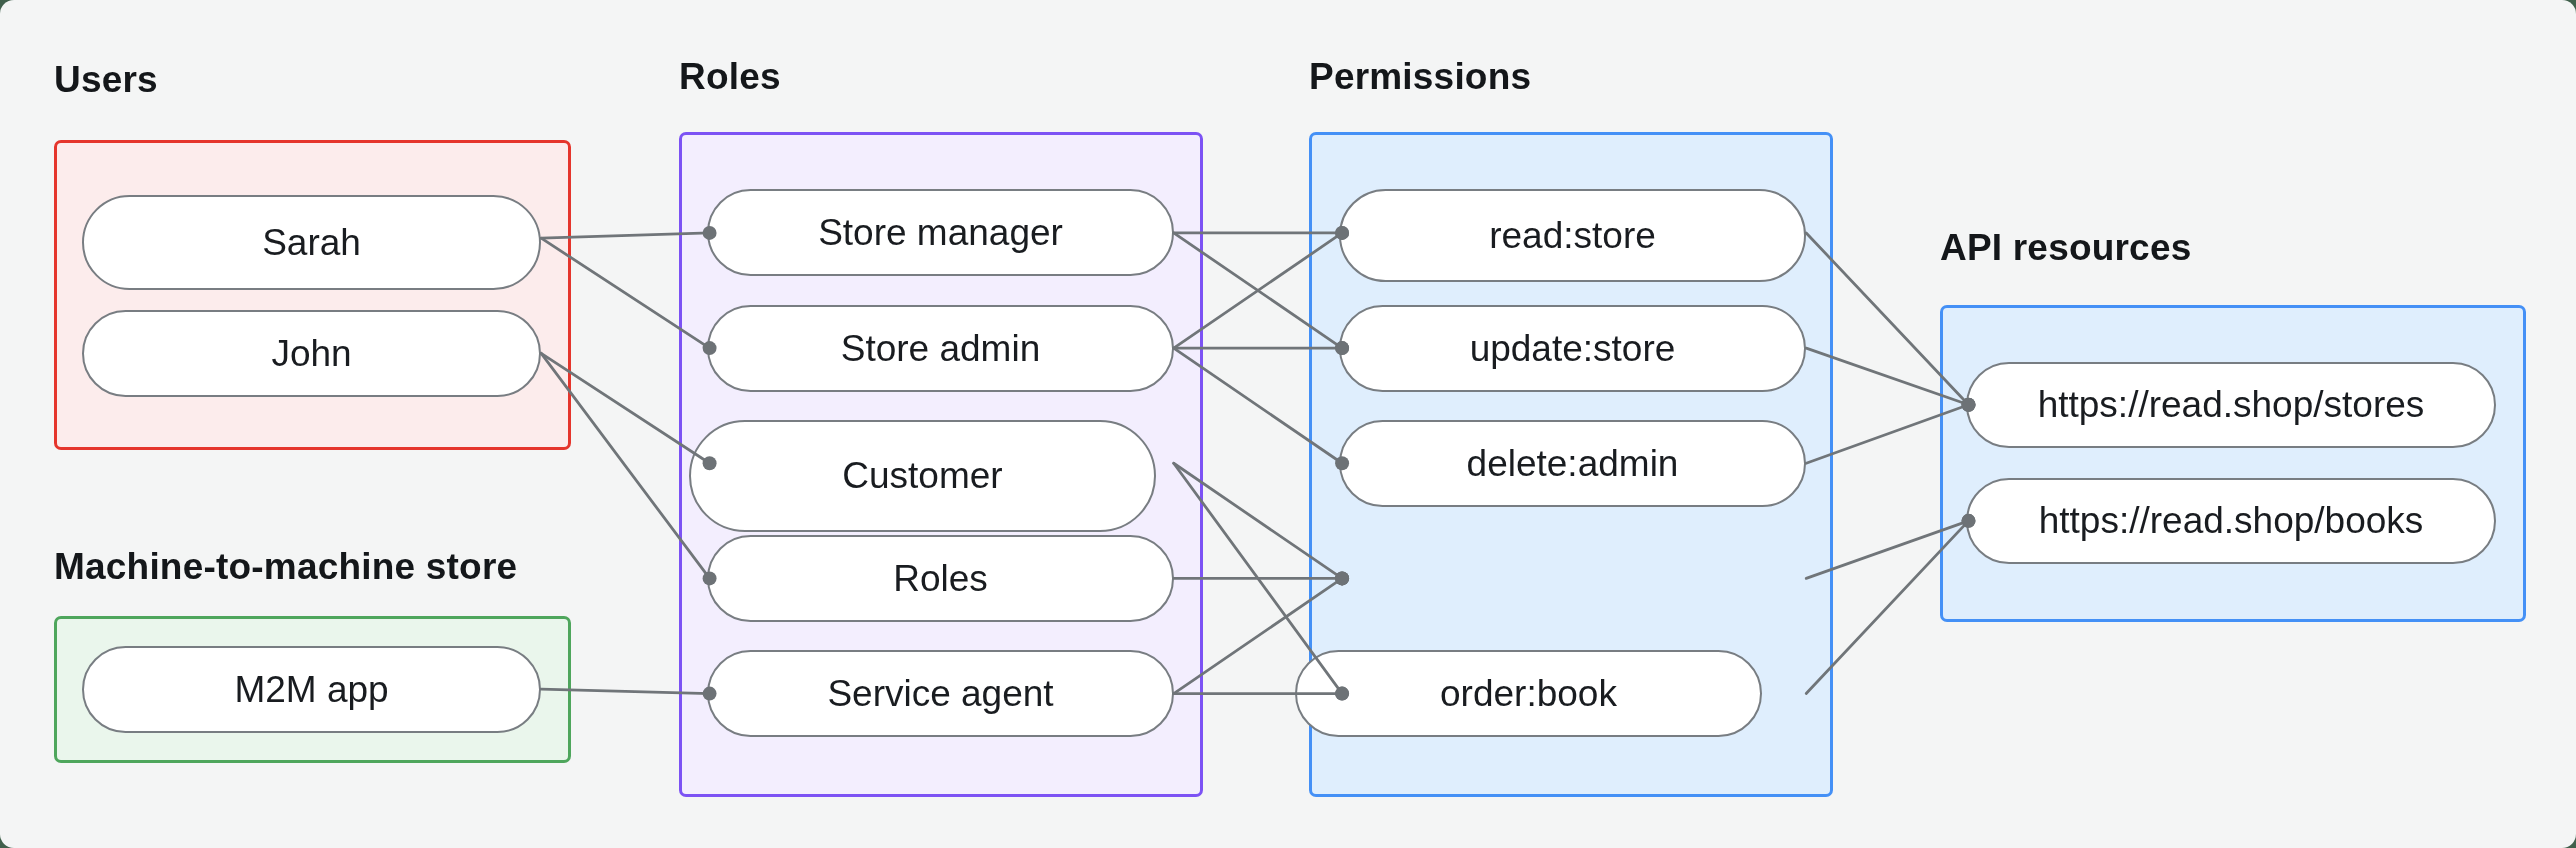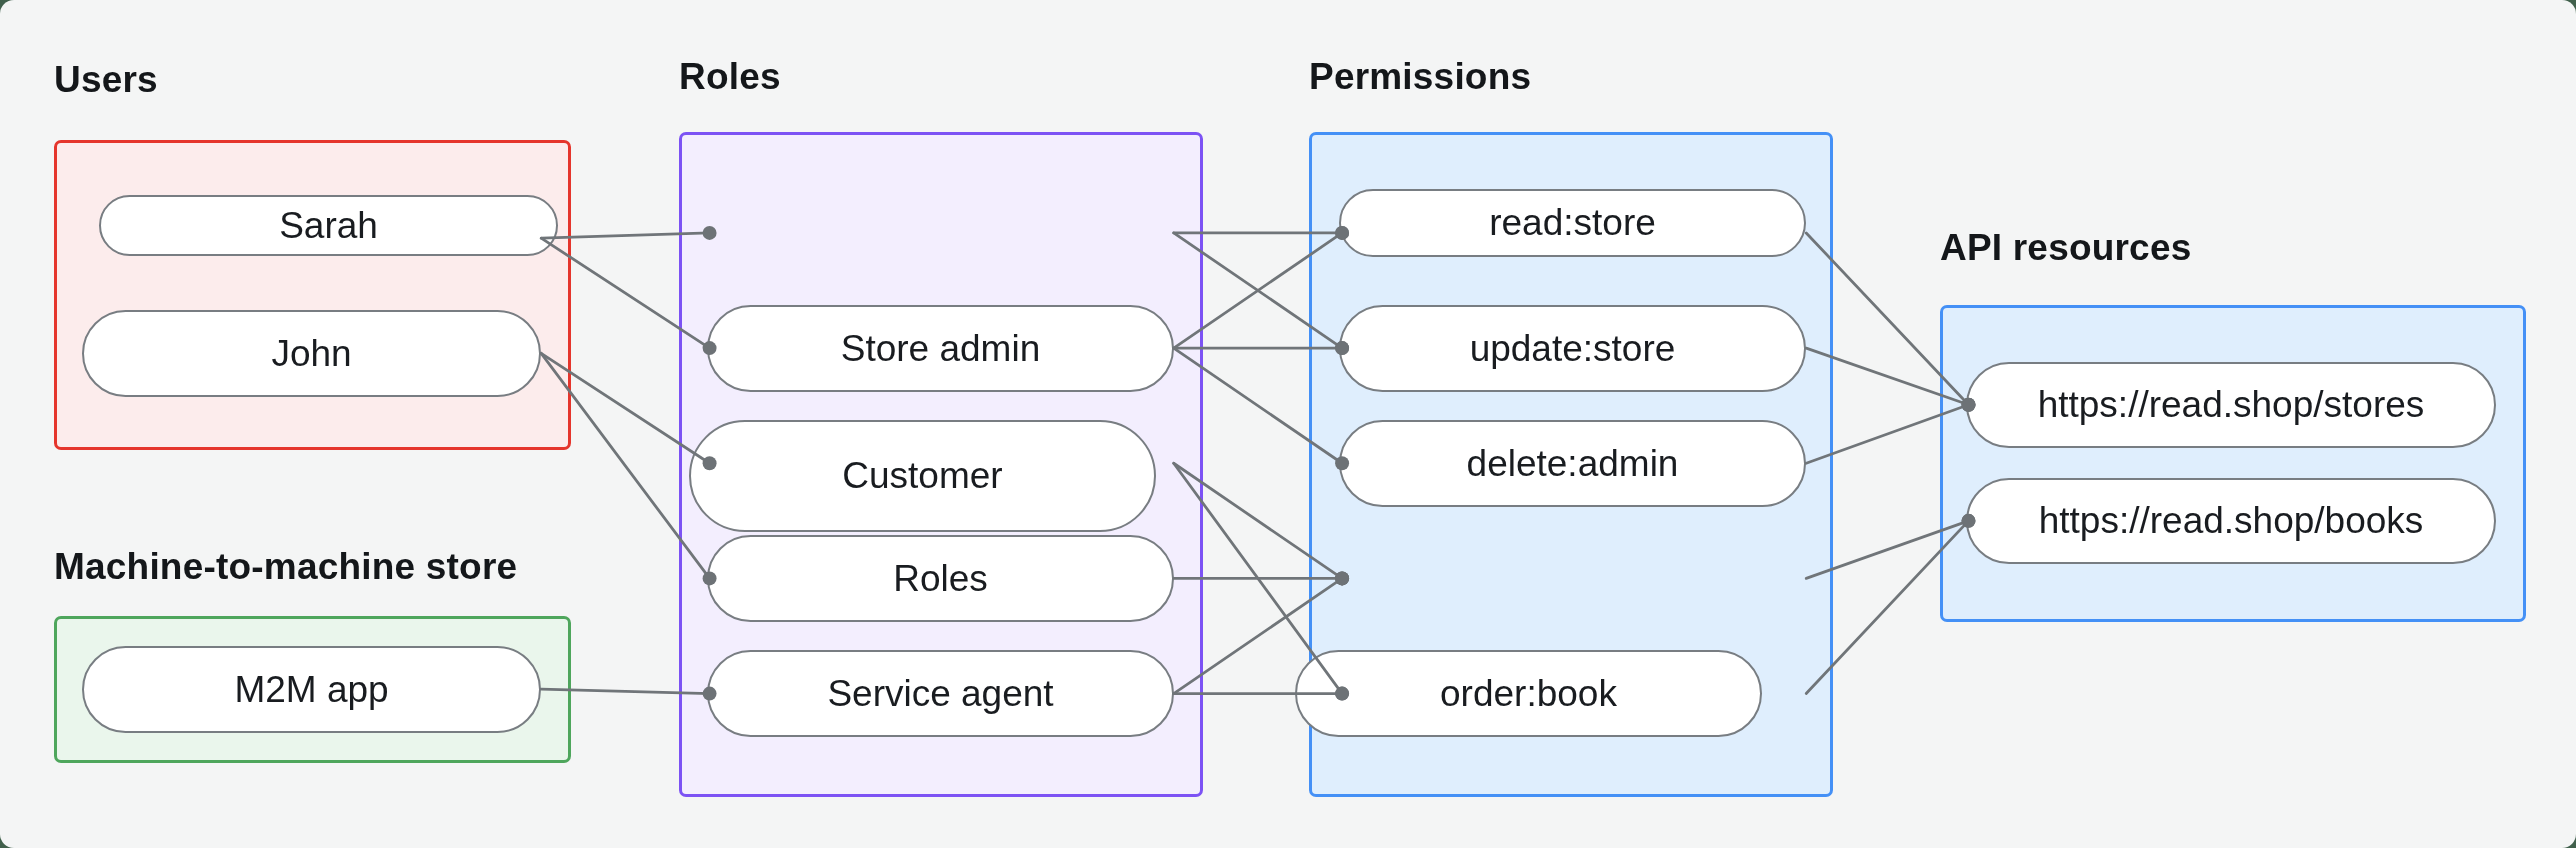--- a/index.html
+++ b/index.html
@@ -69,31 +69,32 @@
   <div class="section-label" style="left:679px; top:56px">Roles</div>
   <div class="section-label" style="left:1309px; top:56px">Permissions</div>
   <div class="section-label" style="left:1940px; top:227px">API resources</div>
 
   <div class="group-box users" style="left:54px; top:140px; width:517px; height:310px"></div>
   <div class="group-box m2m" style="left:54px; top:616px; width:517px; height:147px"></div>
   <div class="group-box roles" style="left:679px; top:132px; width:524px; height:665px"></div>
   <div class="group-box permissions" style="left:1309px; top:132px; width:524px; height:665px"></div>
   <div class="group-box api" style="left:1940px; top:305px; width:586px; height:317px"></div>
 
-  <div class="pill" id="node-sarah" style="left:99px; top:195px; width:459px; height:61px">Sarah</div>
+  <div class="pill" id="node-sarah" style="left:82px; top:195px; width:459px; height:95px">Sarah</div>
   <div class="pill" id="node-john" style="left:82px; top:310px; width:459px; height:87px">John</div>
 
   <div class="pill" id="node-m2m-app" style="left:82px; top:646px; width:459px; height:87px">M2M app</div>
 
+  <div class="pill" id="node-store-manager" style="left:707px; top:189px; width:467px; height:87px">Store manager</div>
   <div class="pill" id="node-store-admin" style="left:707px; top:305px; width:467px; height:87px">Store admin</div>
   <div class="pill" id="node-customer" style="left:689px; top:420px; width:467px; height:112px">Customer</div>
   <div class="pill" id="node-guest" style="left:707px; top:535px; width:467px; height:87px">Roles</div>
   <div class="pill" id="node-service-agent" style="left:707px; top:650px; width:467px; height:87px">Service agent</div>
 
-  <div class="pill" id="node-read-store" style="left:1339px; top:189px; width:467px; height:68px">read:store</div>
+  <div class="pill" id="node-read-store" style="left:1339px; top:189px; width:467px; height:93px">read:store</div>
   <div class="pill" id="node-update-store" style="left:1339px; top:305px; width:467px; height:87px">update:store</div>
   <div class="pill" id="node-delete-store" style="left:1339px; top:420px; width:467px; height:87px">delete:admin</div>
   <div class="pill" id="node-order-book" style="left:1295px; top:650px; width:467px; height:87px">order:book</div>
 
   <div class="pill" id="node-stores-api" style="left:1966px; top:362px; width:530px; height:86px">https://read.shop/stores</div>
   <div class="pill" id="node-books-api" style="left:1966px; top:478px; width:530px; height:86px">https://read.shop/books</div>
 
   <svg id="edge-svg" xmlns="http://www.w3.org/2000/svg" viewBox="0 0 2952 972" width="2576" height="848">
       <line x1="620" y1="273" x2="813" y2="267" class="edge-line"></line>
       <line x1="620" y1="273" x2="813" y2="399" class="edge-line"></line>

